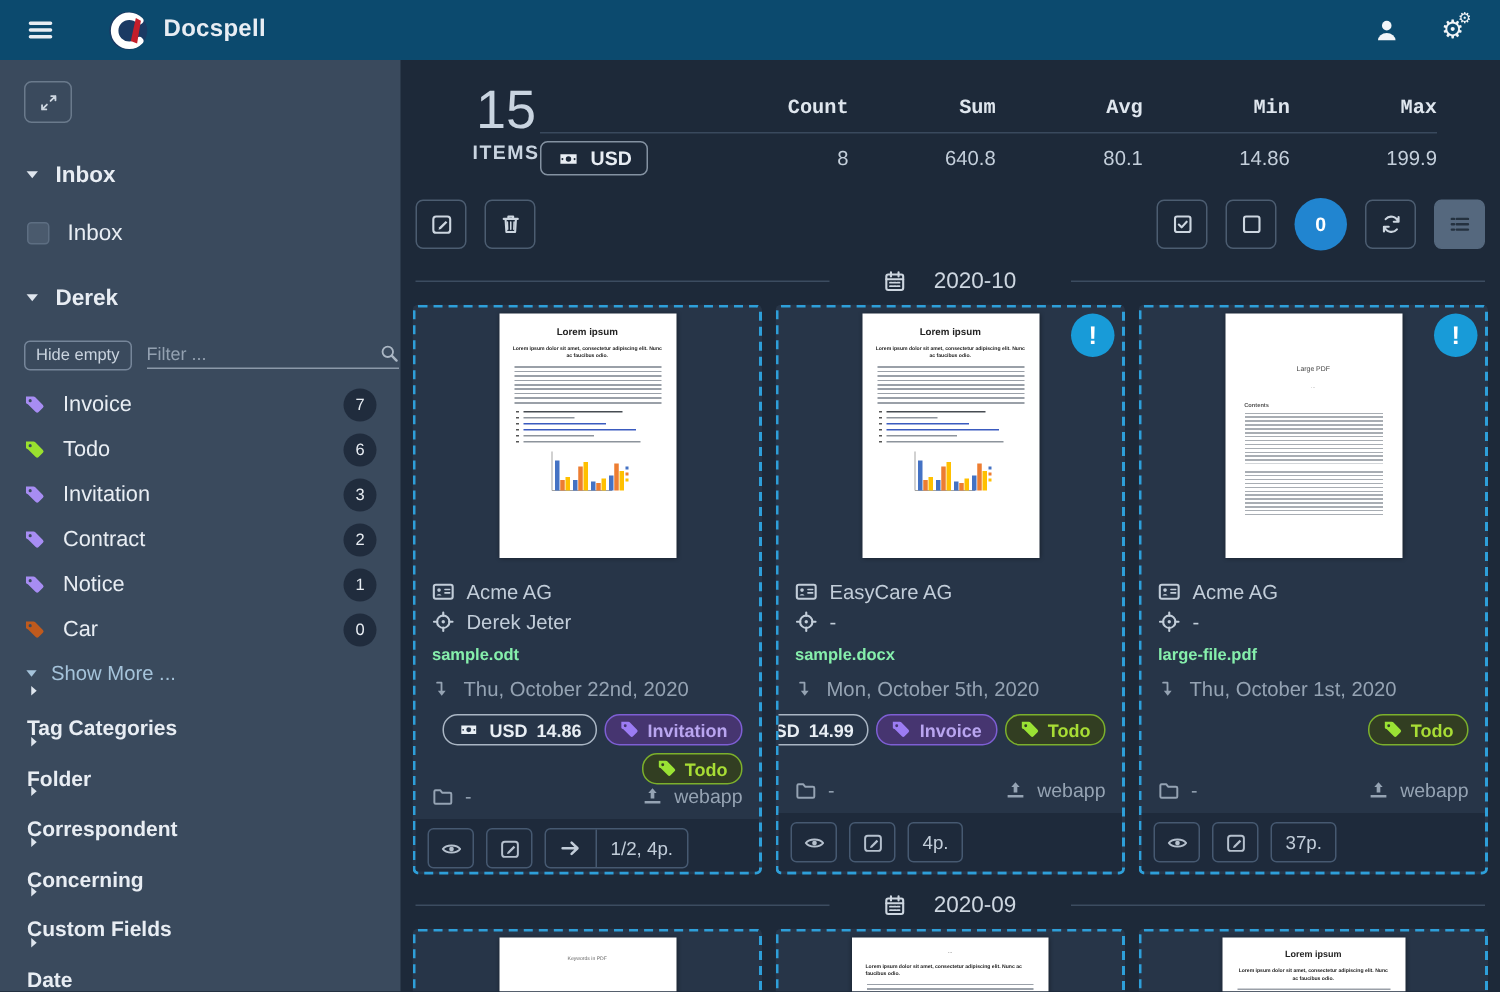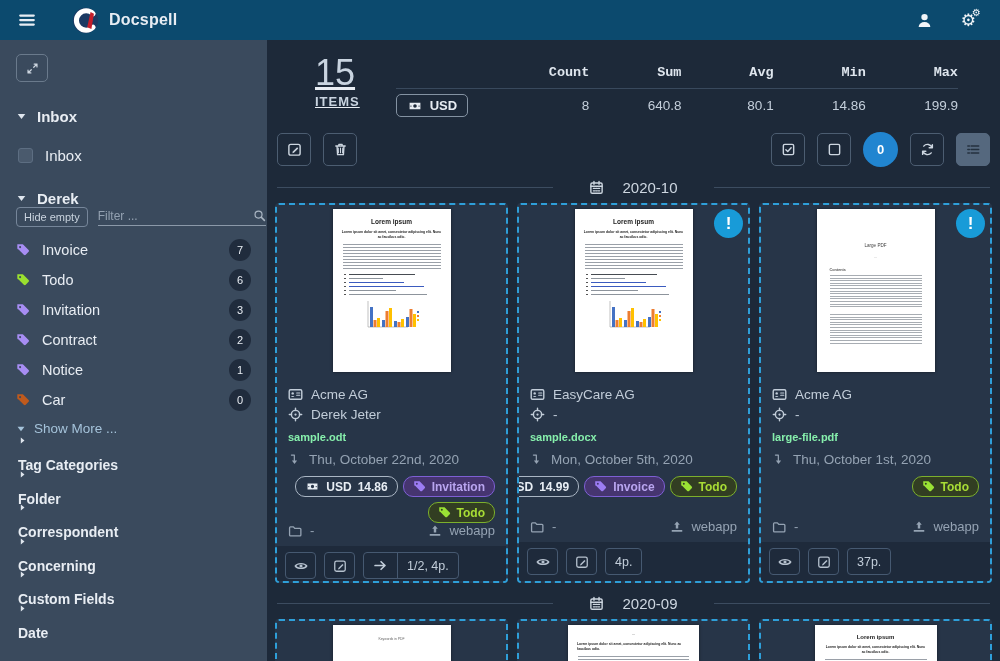--- a/index.html
+++ b/index.html
@@ -28,21 +28,21 @@
   
   .sidebar { width:267px; background:#3a4a5d; flex:none; padding:14px 0 0 0; overflow:hidden; }
   .expand-btn { width:32px; height:28px; border:1px solid #6a7a8c; border-radius:5px; margin-left:16px;
     display:flex; align-items:center; justify-content:center; color:#cdd6e0; cursor:pointer; }
   .expand-btn .ic { width:13px; height:13px; }
   .side-head { display:flex; align-items:center; gap:10px; padding:0 16px; margin-top:26px;
     font-weight:bold; font-size:15px; cursor:pointer; }
   .side-head .ic { width:11px; height:11px; color:#dfe6ee; }
   .inbox-row { display:flex; align-items:center; gap:12px; padding:0 16px 0 18px; margin-top:22px; font-size:15px; cursor:pointer; }
   .checkbox { width:15px; height:15px; background:#4a5a6d; border:1px solid #5d6e82; border-radius:3px; }
-  .tags-filter { display:flex; align-items:center; gap:10px; padding:0 16px; }
+  .tags-filter { display:flex; align-items:center; gap:10px; padding:0 16px; margin-top:20px; }
   .hide-empty { border:1px solid #76869a; border-radius:4px; color:#cad4df; font-size:11px;
     padding:3px 7px; background:transparent; cursor:pointer; white-space:nowrap; }
   .filter-wrap { flex:1; display:flex; align-items:center; border-bottom:1px solid #8b99a9; padding-bottom:2px; }
   .filter-wrap input { flex:1; background:transparent; border:none; outline:none; color:#dfe6ee;
     font-size:12px; font-family:inherit; min-width:0; }
   .filter-wrap input::placeholder { color:#93a1b1; }
   .filter-wrap .ic { width:13px; height:13px; color:#aab6c3; }
   .tag-row { display:flex; align-items:center; gap:12px; padding:0 16px; height:30px; cursor:pointer; font-size:14.5px; }
   .tag-row .ic { width:14px; height:14px; }
   .tag-count { margin-left:auto; background:#202c3d; color:#e8edf3; border-radius:50%;
@@ -53,21 +53,21 @@
   .show-more .ic { width:10px; height:10px; }
   .side-collapsed { display:flex; align-items:flex-start; gap:12px; padding:0 16px 0 18px;
     height:33.5px; font-weight:bold; font-size:14px; cursor:pointer;flex-direction:column; }
   .side-collapsed .ic { width:9px; height:9px; color:#dfe6ee; }
   .side-collapsed:first-of-type { margin-top:12px; }
 
   
   .main { flex:1; display:flex; flex-direction:column; overflow:hidden; }
 
   .stats { display:flex; align-items:flex-start; padding:14px 42px 0 48px; }
-  .stats-count { margin-right:36px; flex:none;text-decoration:underline; }
+  .stats-count { text-align:center; flex:none; }
   .stats-count .num { font-size:36px; color:#c9d4e0; line-height:1.05; }
   .stats-count .lbl { font-size:13px; font-weight:bold; color:#c9d4e0; letter-spacing:1px; margin-top:2px; }
   .stats-table { flex:1; margin-top:2px; }
   .st-row { display:flex; align-items:center; height:33px; }
   .st-row.head { border-bottom:1px solid #39495d; font-weight:bold; color:#dfe6ee; font-size:13.5px;font-family:Liberation Mono, monospace; }
   .st-row.vals { color:#c4cfdb; font-size:13.5px; }
   .st-cell { flex:1; text-align:right; }
   .st-cell.first { flex:1.1; text-align:left; }
   .usd-badge { display:inline-flex; align-items:center; gap:7px; border:1px solid #8492a2;
     border-radius:5px; padding:3px 10px; font-weight:bold; font-size:13px; color:#e8edf3; }

